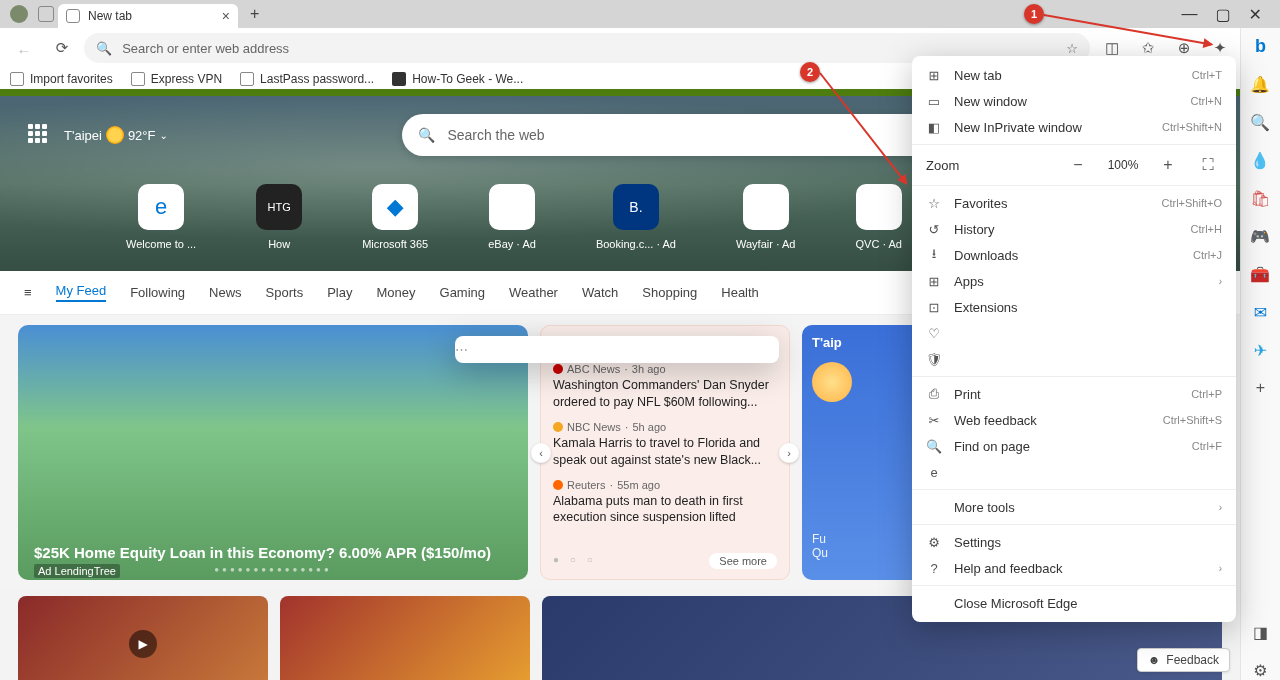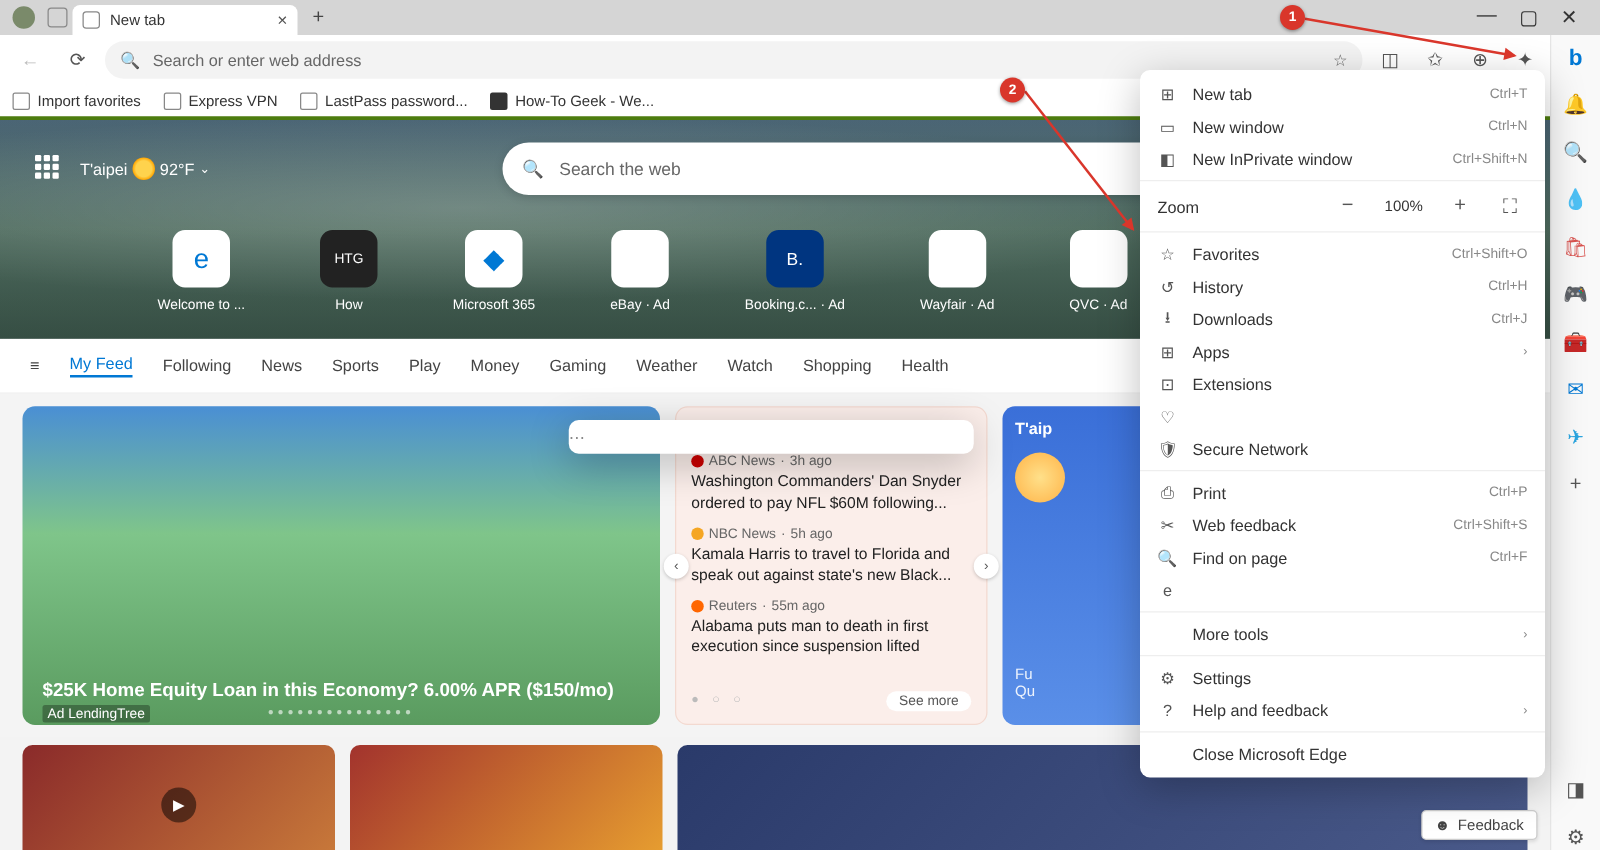--- a/index.html
+++ b/index.html
@@ -15,21 +15,21 @@
 .profile-ico { width:18px;height:18px;border-radius:50%;background:#7a8a6a; position:absolute; left:10px; top:5px;}
 
 
 .toolbar { height: 40px; background: #fff; display: flex; align-items: center; padding: 0 8px; gap: 6px; }
 .toolbar .icon-btn { width: 32px; height: 32px; display:flex;align-items:center;justify-content:center;color:#555;font-size:15px;border-radius:4px;}
 .omnibox { flex:1; height: 30px; background:#f3f3f3; border-radius: 15px; display:flex; align-items:center; padding:0 12px; gap:10px; color:#666; font-size:13px; }
 .omnibox .star { margin-left:auto; }
 .toolbar-right { display:flex; gap:4px; }
 
 
-.bookmarks { height: 28px; background:#fff; display:flex;align-items:center; padding:0 10px; gap:18px; font-size:12px; color:#333; border-bottom:3px solid #4d7c0f;}
+.bookmarks { height: 28px; background:#fff; display:flex;align-items:center; padding:0 10px; gap:18px; font-size:12px; color:#333; border-bottom:7px solid #4d7c0f;}
 .bookmarks .bm { display:flex; align-items:center; gap:6px; }
 .bm-ico { width:14px;height:14px;background:#333;border-radius:2px;display:inline-block;}
 .bm-ico.plain { background:transparent;border:1px solid #888;}
 
 
 .content { position:absolute; top:96px; left:0; right:40px; bottom:0; overflow:hidden;}
 .hero { height: 175px; background: linear-gradient(180deg,#4a6578 0%, #5a7a6c 50%, #3f5a4f 100%); position:relative;}
 .hero::before{content:"";position:absolute;inset:0;background:radial-gradient(ellipse at 30% 40%, rgba(255,255,255,.2), transparent 50%), linear-gradient(180deg, rgba(80,100,90,.1), rgba(40,60,50,.4));}
 .hero-bar { position:absolute; top:18px; left:28px; right:28px; display:flex; align-items:center; gap:14px;}
 .waffle{width:22px;height:22px;display:grid;grid-template-columns:repeat(3,5px);grid-template-rows:repeat(3,5px);gap:2px;}
@@ -353,21 +353,20 @@
     </div>
   <div class="row">
       <span class="ico">⊡</span>
       <span class="lbl">Extensions</span>
     </div>
   <div class="row">
       <span class="ico">♡</span>
     </div>
   <div class="row">
       <span class="ico">🛡</span>
-      <span class="lbl">Secure Network</span>
     </div>
   <div class="sep"></div>
   <div class="row">
       <span class="ico">⎙</span>
       <span class="lbl">Print</span>
       <span class="sc">Ctrl+P</span>
     </div>
   <div class="row">
       <span class="ico">✂</span>
       <span class="lbl">Web feedback</span>

